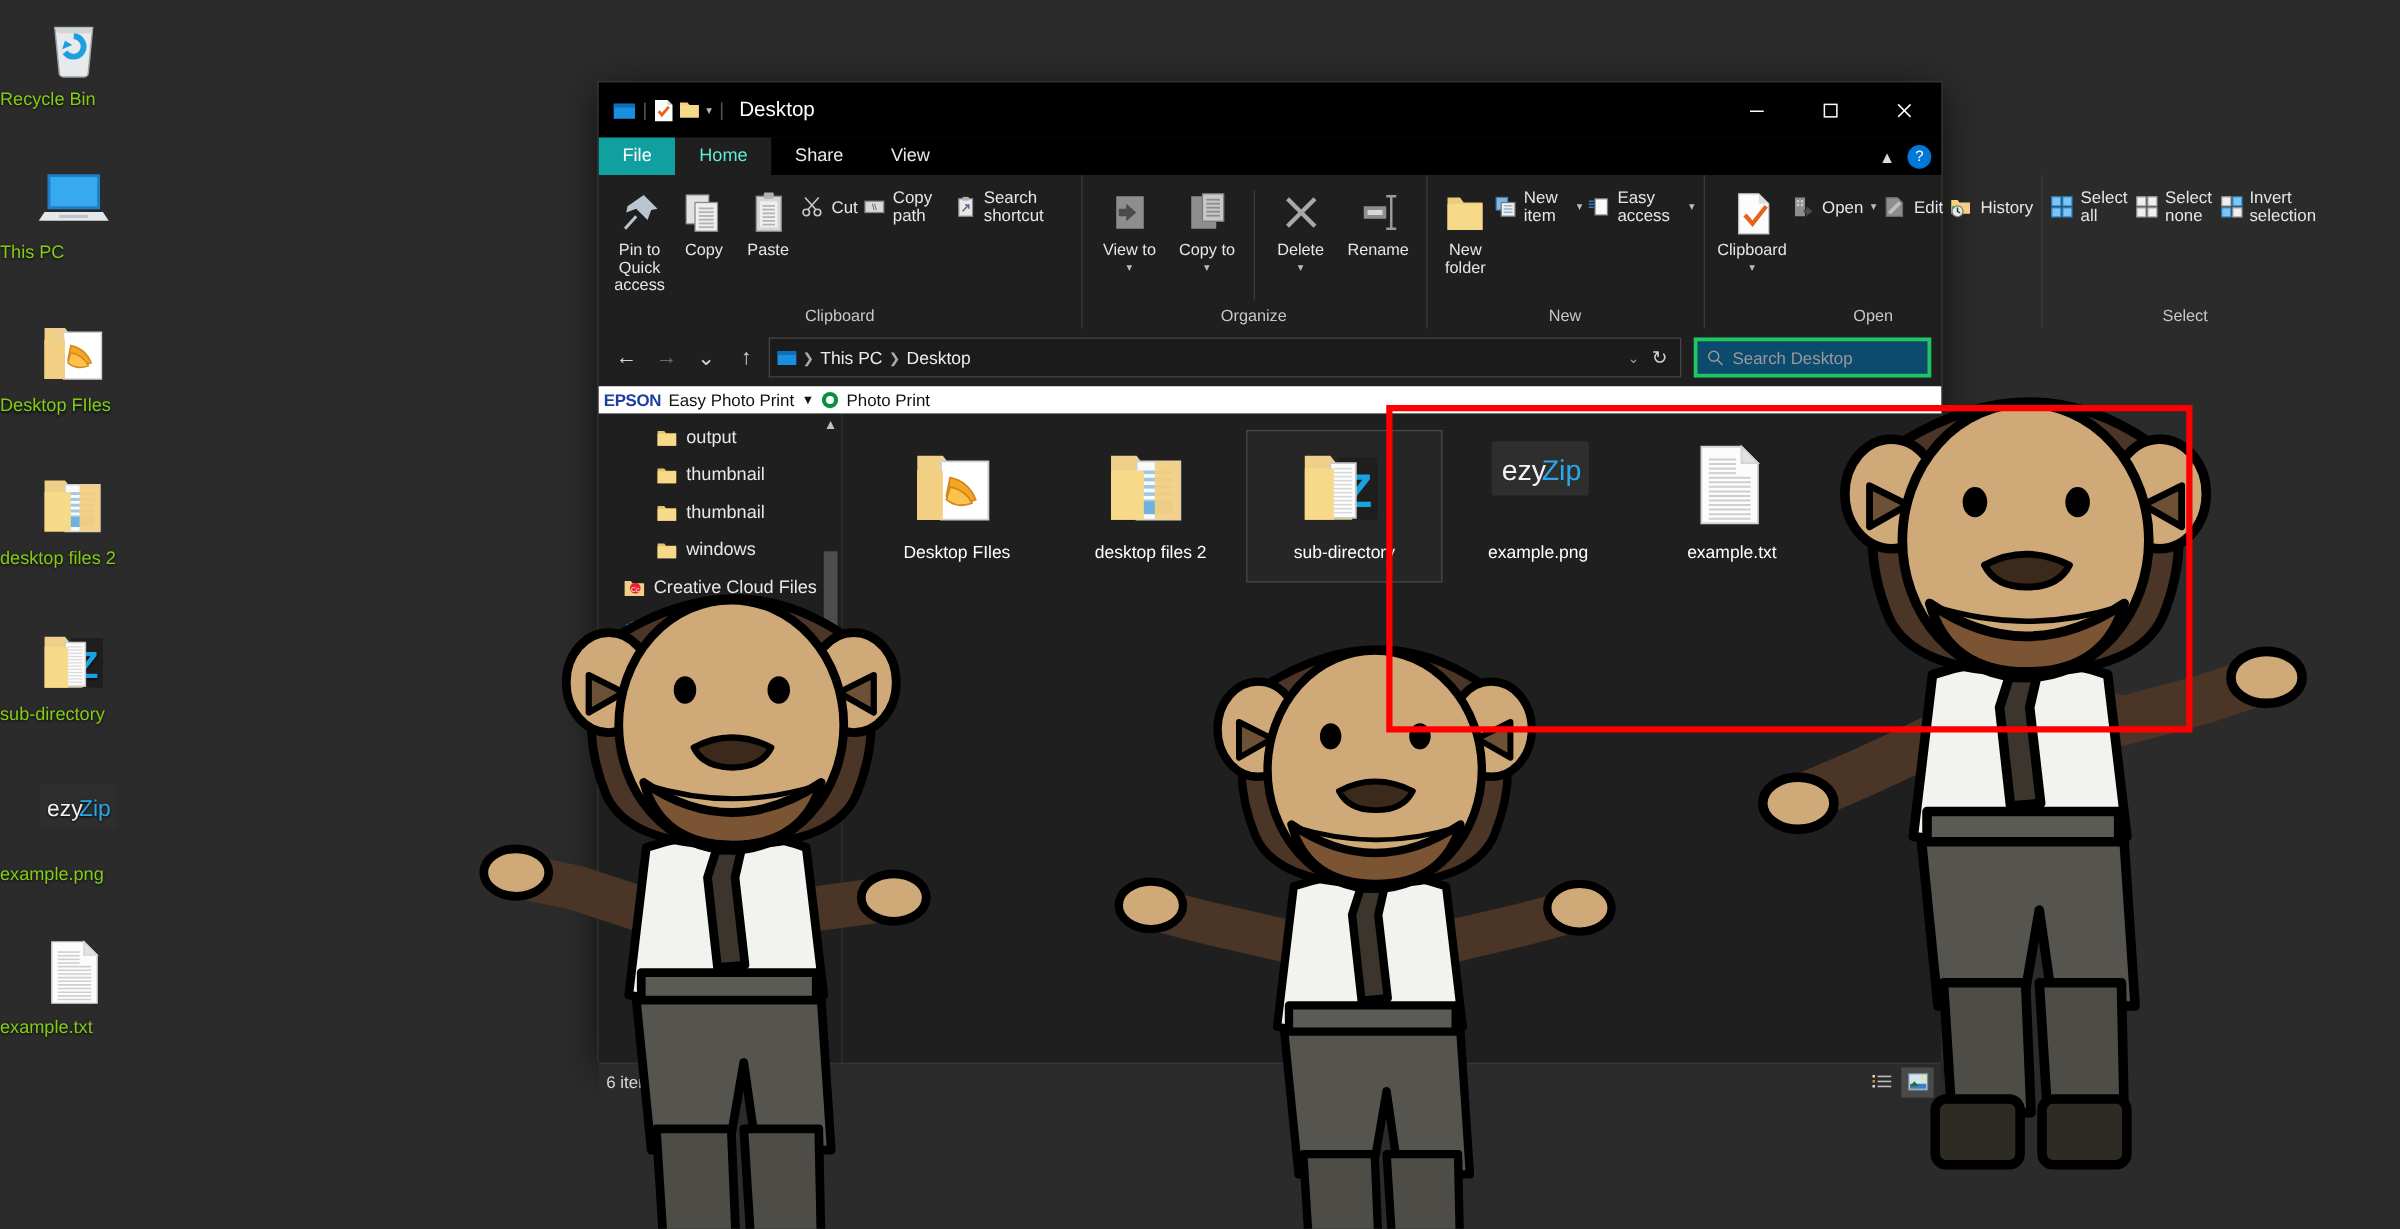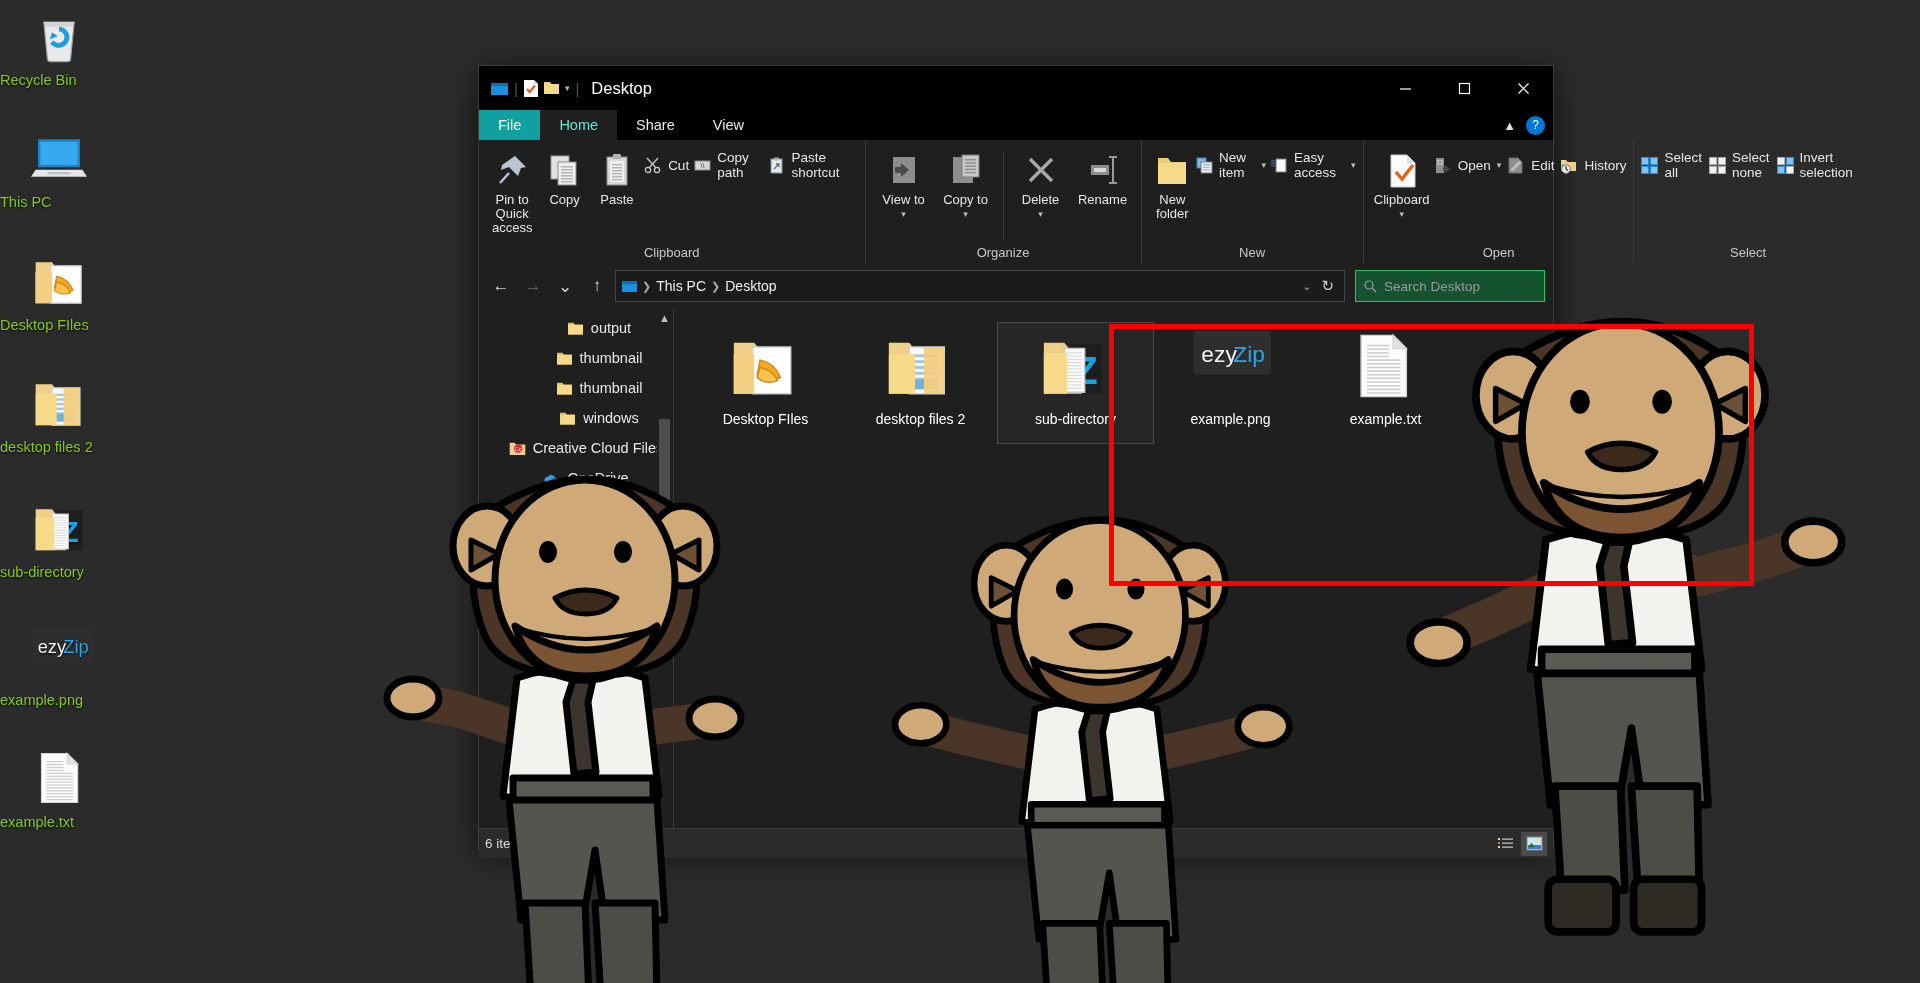--- a/index.html
+++ b/index.html
@@ -63,32 +63,32 @@
 
   
   #addr { height: 46px; background: #1f1f1f; display: flex; align-items: center; padding: 0 8px; gap: 4px; }
   .navbtn { width: 28px; height: 30px; display:flex; align-items:center; justify-content:center; color:#d6d6d6; font-size: 17px; }
   .navbtn.dis { color: #6a6a6a; }
   .crumbbox { flex: 1; height: 32px; background: #1b1b1b; border: 1px solid #474747; display: flex;
               align-items: center; padding: 0 6px; gap: 5px; }
   .crumb { color: #eee; font-size: 14px; }
   .crsep { color: #aaa; font-size: 11px; }
   .crumbbox .right { margin-left: auto; display: flex; align-items: center; gap: 10px; padding-right: 4px; }
-  .searchbox { width: 190px; height: 32px; background: #14532d; border: 1px solid #22c55e;
+  .searchbox { width: 190px; height: 32px; background: #0c4a6e; border: 3px solid #22c55e;
                display:flex; align-items:center; gap: 7px; padding: 0 8px; margin-left: 6px; }
   .searchbox .ph { color: #9a9a9a; font-size: 13.5px; }
 
   
   #epson { height: 22px; background: #fff; display:flex; align-items:center; gap: 6px; padding-left: 4px; font-size: 13.5px; color:#111; }
   #epson .brand { color: #1a3fa0; font-weight: bold; letter-spacing: -.3px; }
 
   
   #content { display: flex; height: 519px; background: #1f1f1f; }
   #nav { width: 194px; background: #1f1f1f; position: relative; overflow: hidden; padding-top: 4px; }
-  .navitem { display: flex; align-items: center; gap: 7px; height: 30px; padding-left: 20px; color:#e8e8e8; font-size: 14.5px; white-space: nowrap; justify-content: center;}
+  .navitem { display: flex; align-items: center; gap: 7px; height: 30px; padding-left: 20px; color:#e8e8e8; font-size: 14.5px; white-space: nowrap;}
   .navitem.ind1 { padding-left: 36px; }
   .navitem.ind2 { padding-left: 46px; }
   .navitem.sel { background: #2f2f2f; }
   .navscroll { position:absolute; right: 1px; top: 0; width: 15px; height: 100%; background: #1f1f1f; }
   .navscroll .up { color:#c0c0c0; font-size: 11px; text-align:center; padding-top: 3px; }
   .navscroll .thumb { position:absolute; top: 110px; left: 2px; width: 11px; height: 126px; background: #4d4d4d; }
   .navdivider { width: 1px; background: #3a3a3a; }
 
   #files { flex: 1; position: relative; background: #1f1f1f; padding: 14px 0 0 14px; }
   .fgrid { display: flex; flex-wrap: wrap; align-content: flex-start; width: 790px; }
@@ -374,21 +374,21 @@
                 <span>Copy path</span>
               </div>
               <div class="smallbtn">
                 <span class="ic">
                   <svg width="17" height="17" viewBox="0 0 17 17">
                     <rect x="3" y="2" width="11" height="14" fill="#e8e8e8" stroke="#8a8a8a"></rect>
                     <rect x="6" y="0.5" width="5" height="3" fill="#b0b0b0"></rect>
                     <path d="M6 12l5-5M8 7h3v3" stroke="#5a6b8a" stroke-width="1.3" fill="none"></path>
                   </svg>
                 </span>
-                <span>Paste shortcut</span>
+                <span>Search shortcut</span>
               </div>
             </div>
           </div>
           <div class="glabel">Clipboard</div>
         </div>
         <div class="rgroup">
           <div class="gbody">
             <div class="bigbtn">
               <span class="ic">
                 <svg width="34" height="34" viewBox="0 0 34 34">
@@ -608,20 +608,32 @@
         <span>
           <svg width="13" height="13" viewBox="0 0 13 13">
               <circle cx="5" cy="5" r="4" fill="none" stroke="#9a9a9a" stroke-width="1.2"></circle>
               <line x1="8" y1="8" x2="12" y2="12" stroke="#9a9a9a" stroke-width="1.2"></line>
             </svg>
         </span>
         <span class="ph">Search Desktop</span>
       </div>
     </div>
 
+    <div id="epson">
+      <span class="brand">EPSON</span>
+      <span>Easy Photo Print</span>
+      <span style="font-size:10px">▼</span>
+      <span>
+        <svg width="14" height="14" viewBox="0 0 14 14">
+            <circle cx="7" cy="7" r="6.5" fill="#0a8f3c"></circle>
+            <circle cx="7" cy="7" r="3.2" fill="#fff"></circle>
+          </svg>
+      </span>
+      <span>Photo Print</span>
+    </div>
 
     <div id="content">
       <div id="nav">
         <div class="navitem ind2">
             <span>
               <svg width="17" height="17" viewBox="0 0 48 48">
                 <path d="M3 8h15l4 5h23v28H3z" fill="#e8c36a"></path>
                 <path d="M3 14h42v27H3z" fill="#f7d98a"></path>
               </svg>
             </span>

